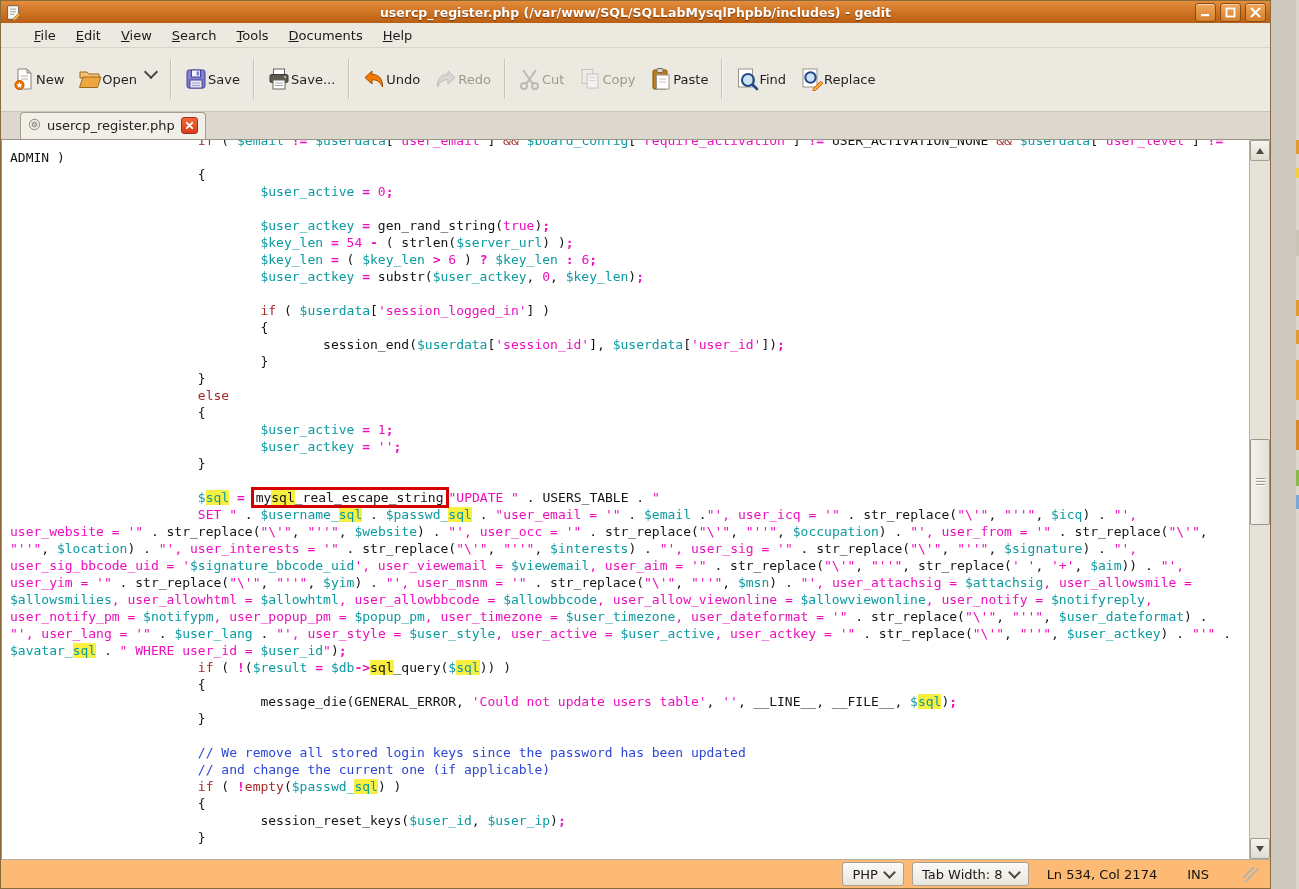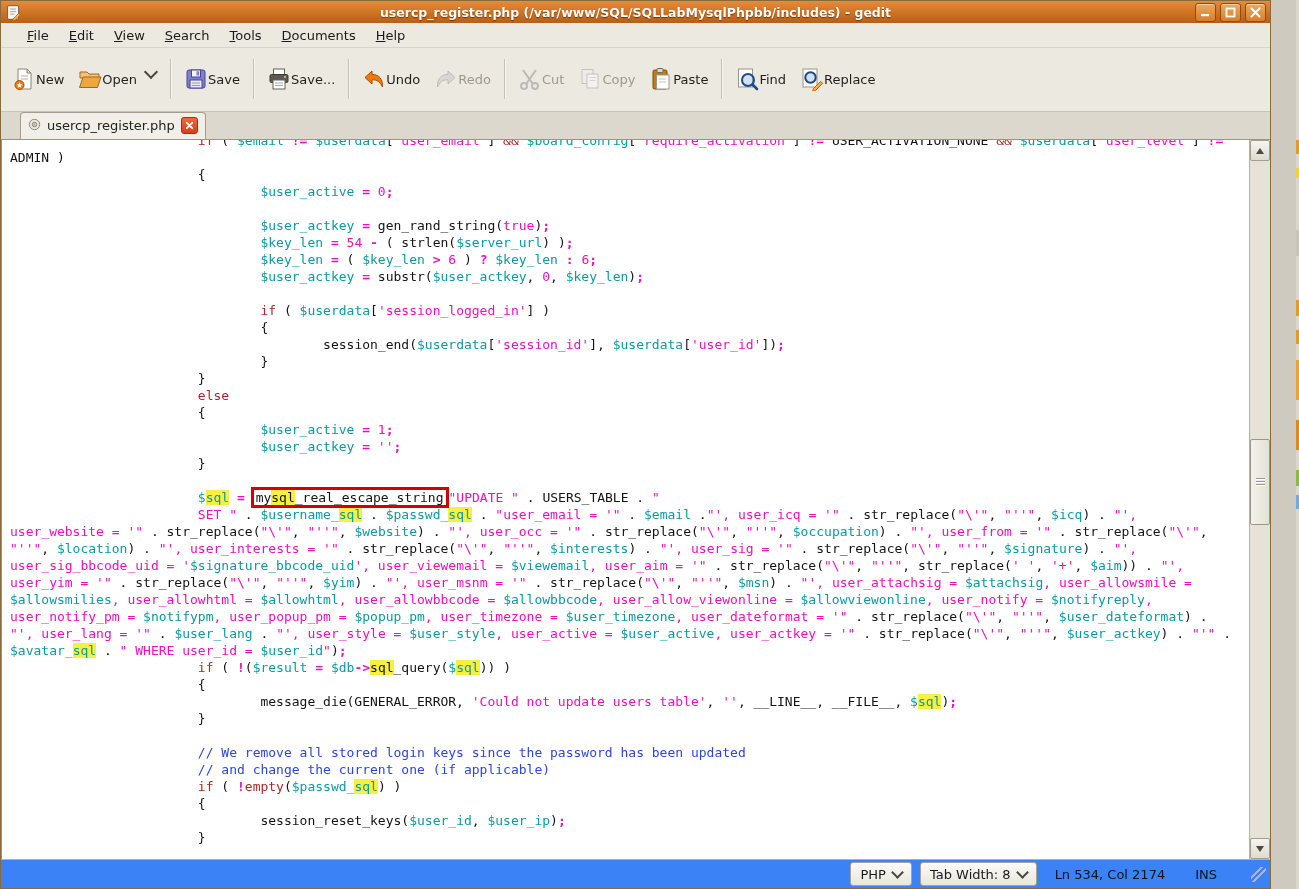--- a/index.html
+++ b/index.html
@@ -8,21 +8,21 @@
 
   
   .titlebar{height:22px;flex:0 0 22px;background:linear-gradient(#e28c3c,#cc7020 60%,#b95f14);display:flex;align-items:center;padding:0 4px;position:relative;}
   .titlebar .wicon{width:17px;height:17px;flex:0 0 17px;}
   .titlebar .title{position:absolute;left:0;right:0;text-align:center;color:#fff;font-weight:bold;font-size:12.5px;text-shadow:0 1px 1px rgba(90,40,0,.8);pointer-events:none;}
   .winbtns{margin-left:auto;display:flex;gap:4px;position:relative;z-index:2;}
   .winbtn{width:19px;height:17px;border:1px solid #8a4c10;border-radius:3px;background:linear-gradient(#efa95e,#d67f2b);display:flex;align-items:center;justify-content:center;box-shadow:inset 0 1px 0 rgba(255,255,255,.45);}
   .winbtn svg{display:block;}
 
   
-  .menubar{height:24px;flex:0 0 24px;background:#ece9e1;display:flex;align-items:center;padding-left:16px;border-bottom:1px solid #d8d4c9;}
+  .menubar{height:24px;flex:0 0 24px;background:#ece9e1;display:flex;align-items:center;padding-left:23px;border-bottom:1px solid #d8d4c9;}
   .menu-item{padding:3px 10px;cursor:default;}
   .menu-item u{text-decoration:underline;}
 
   
   .toolbar{height:57px;flex:0 0 57px;background:#ece9e1;border-bottom:1px solid #c9c4b8;display:flex;align-items:center;padding:2px 4px 4px 4px;}
   .tbtn{display:flex;flex-direction:row;align-items:center;justify-content:flex-end;padding:3px 7px 2px 7px;border-radius:3px;min-width:30px;}
   .tbtn .ticon{height:26px;display:flex;align-items:center;}
   .tbtn .tlabel{font-size:13px;margin-top:1px;color:#201f1b;}
   .tbtn.disabled .tlabel{color:#9d998e;}
   .tbtn.disabled .ticon{opacity:.55;filter:grayscale(1);}
@@ -52,21 +52,21 @@
   
   .vscroll{flex:0 0 20px;width:20px;background:#e2ded3;border-left:1px solid #b6b1a5;display:flex;flex-direction:column;}
   .sbtn{height:19px;flex:0 0 19px;background:linear-gradient(#f6f4ef,#dfdbd0);border:1px solid #a49e90;border-radius:2px;display:flex;align-items:center;justify-content:center;}
   .strough{flex:1 1 auto;position:relative;background:#e6e2d7;}
   .sthumb{position:absolute;left:0;right:0;top:41%;height:84px;background:linear-gradient(90deg,#f4f2ec,#e4e0d6);border:1px solid #9d978a;border-radius:2px;display:flex;flex-direction:column;align-items:center;justify-content:center;gap:2px;}
   .sthumb i{display:block;width:9px;height:1px;background:#9d978a;box-shadow:0 1px 0 #fff;}
   .tri-up{width:0;height:0;border-left:4px solid transparent;border-right:4px solid transparent;border-bottom:6px solid #4e4a42;}
   .tri-down{width:0;height:0;border-left:4px solid transparent;border-right:4px solid transparent;border-top:6px solid #4e4a42;}
 
   
-  .statusbar{height:28px;flex:0 0 28px;background:#3b82f6;border-top:1px solid #b5b0a4;display:flex;align-items:center;padding:0 4px;}
+  .statusbar{height:28px;flex:0 0 28px;background:#fdba74;border-top:1px solid #b5b0a4;display:flex;align-items:center;padding:0 12px;}
   .combo{display:flex;align-items:center;gap:7px;border:1px solid #a8a296;border-radius:3px;background:linear-gradient(#fbfaf7,#e9e6dd);padding:2px 9px;margin-right:8px;height:18px;}
   .combo .chev{width:7px;height:7px;border-right:2px solid #4a463e;border-bottom:2px solid #4a463e;transform:rotate(45deg);margin-top:-3px;}
   .stat-pos{margin:0 30px 0 10px;color:#14130f;}
   .stat-ins{color:#14130f;margin-right:34px;}
   .grip{width:15px;height:15px;margin-left:auto;background:
     linear-gradient(135deg,transparent 0 7px,#b9b4a8 7px 9px,transparent 9px 11px,#b9b4a8 11px 13px,transparent 13px);}
   
   #sliver{position:absolute;right:0;top:0;width:3px;height:889px;background:#dbd7cc;}
   #sliver div{position:absolute;left:0;width:3px;}
 </style>

